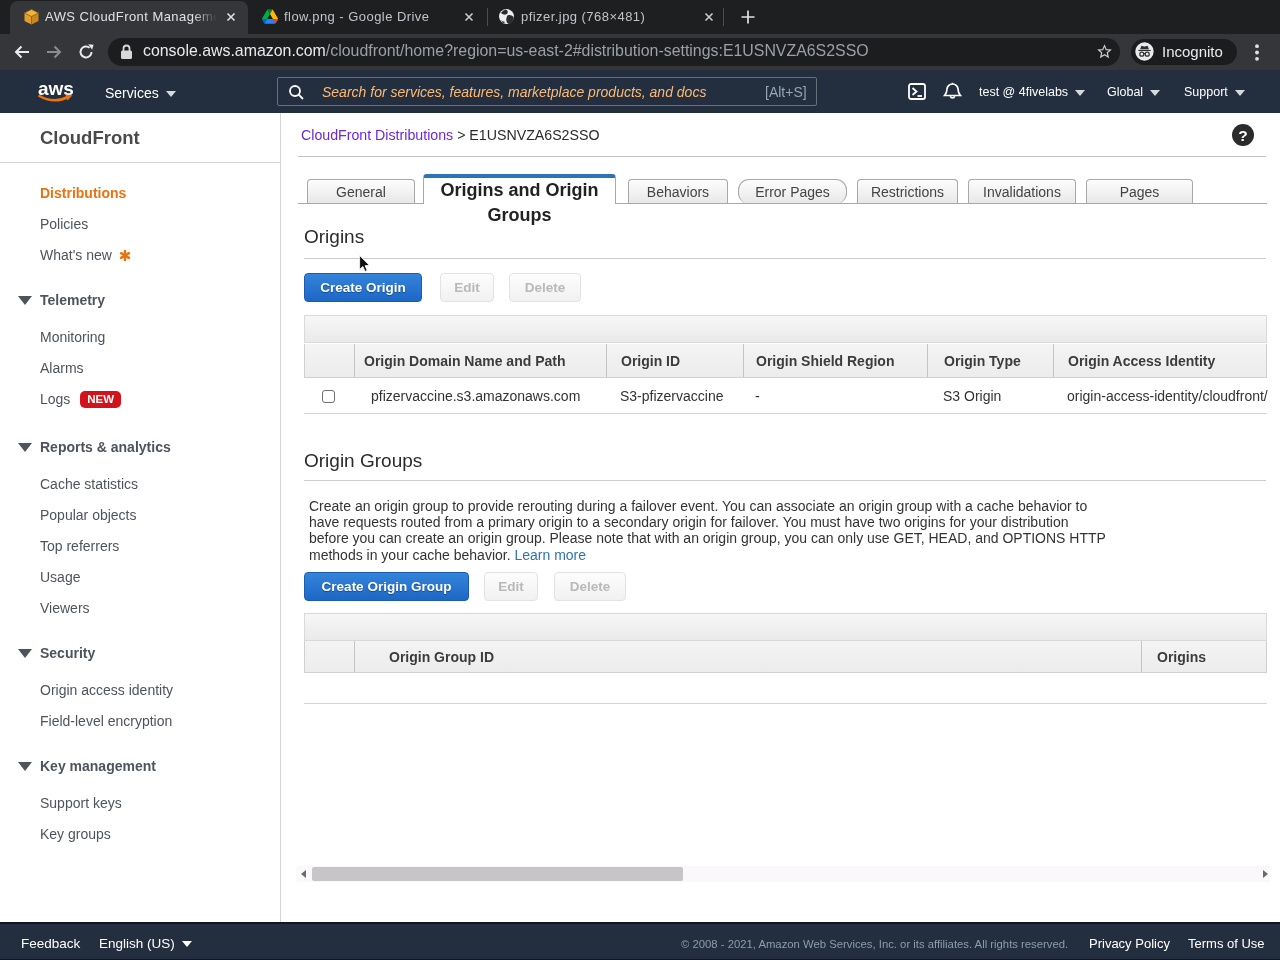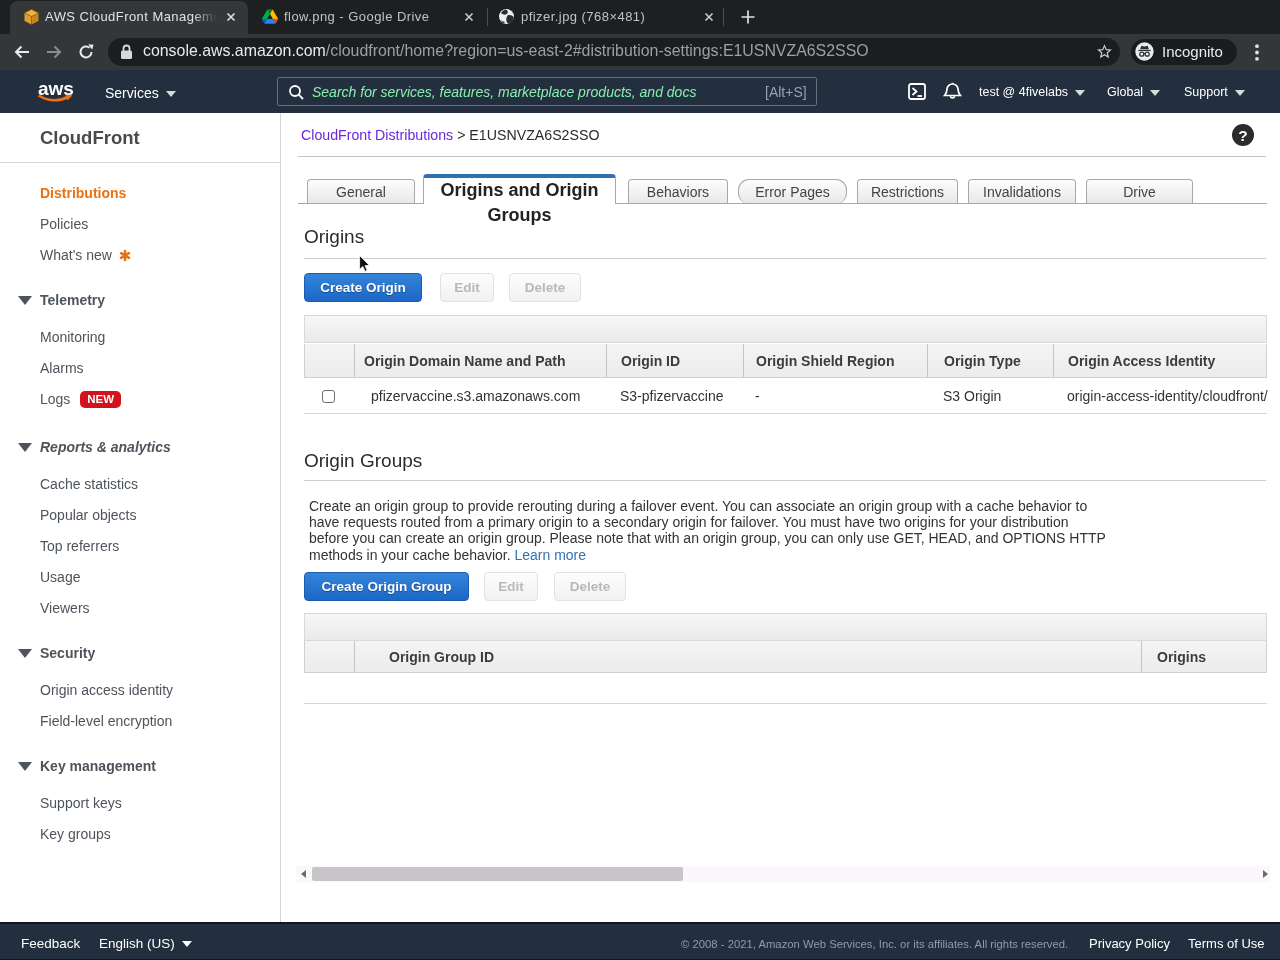--- a/index.html
+++ b/index.html
@@ -136,21 +136,21 @@
   <svg class="abs" style="left:37px;top:24px" width="36" height="10" viewBox="0 0 36 10">
       <path d="M1.5 1.5 Q 17 10.5 32 2.5" stroke="#ec7211" stroke-width="2.6" fill="none"></path>
       <polygon points="28.5,0.5 35.5,1.2 30.5,6.5" fill="#ec7211"></polygon>
     </svg>
   <div class="navtext" style="left:105px;">Services<span class="caret"></span></div>
   <div id="awssearch">
     <svg class="abs" style="left:10px;top:6px" width="17" height="17" viewBox="0 0 17 17">
         <circle cx="7" cy="7" r="5" stroke="#fff" stroke-width="1.8" fill="none"></circle>
         <path d="M10.7 10.7 L15 15" stroke="#fff" stroke-width="1.8"></path>
       </svg>
-    <div class="abs" style="left:34px;top:6px;font-size:14px;font-style:italic;color:#86efac;white-space:nowrap;">Search for services, features, marketplace products, and docs</div>
+    <div class="abs" style="left:44px;top:6px;font-size:14px;font-style:italic;color:#fdba74;white-space:nowrap;">Search for services, features, marketplace products, and docs</div>
     <div class="abs" style="left:487px;top:6px;font-size:14px;color:#95a5b1;">[Alt+S]</div>
   </div>
   <svg class="abs" style="left:908px;top:13px" width="18" height="17" viewBox="0 0 18 17">
       <rect x="1" y="1" width="16" height="15" rx="2" stroke="#fff" stroke-width="1.8" fill="none"></rect>
       <path d="M4.5 5 L8.5 8.5 L4.5 12" stroke="#fff" stroke-width="1.8" fill="none"></path>
       <path d="M9.5 13 H14" stroke="#fff" stroke-width="1.8"></path>
     </svg>
   <svg class="abs" style="left:943px;top:12px" width="19" height="21" viewBox="0 0 19 21">
       <path d="M9.5 2 a5.6 5.6 0 0 1 5.6 5.6 c0 3.6 1.6 5 2.4 5.9 H1.5 c.8-.9 2.4-2.3 2.4-5.9 A5.6 5.6 0 0 1 9.5 2z" stroke="#fff" stroke-width="1.7" fill="none"></path>
       <path d="M7.3 14.2 a2.3 2.3 0 0 0 4.4 0" stroke="#fff" stroke-width="1.6" fill="none"></path>
@@ -174,21 +174,21 @@
           <rect x="5.5" y="0.2" width="3" height="13.6" rx="1.5" transform="rotate(120 7 7)"></rect>
         </g>
       </svg>
   </div>
   <div class="tri" style="top:186px;"></div>
   <div class="side-head" style="top:182px;">Telemetry</div>
   <div class="side-item" style="top:219px;text-align:right;">Monitoring</div>
   <div class="side-item" style="top:250px;">Alarms</div>
   <div class="side-item" style="top:281px;">Logs <span style="display:inline-block;margin-left:6px;background:#d3131c;color:#fff;font-size:11.5px;font-weight:bold;border-radius:5px;padding:2.5px 7px 2.5px;position:relative;top:-1px;">NEW</span></div>
   <div class="tri" style="top:333px;"></div>
-  <div class="side-head" style="top:329px;font-style:italic;">Reports &amp; analytics</div>
+  <div class="side-head" style="top:329px;">Reports &amp; analytics</div>
   <div class="side-item" style="top:366px;">Cache statistics</div>
   <div class="side-item" style="top:397px;">Popular objects</div>
   <div class="side-item" style="top:428px;">Top referrers</div>
   <div class="side-item" style="top:459px;">Usage</div>
   <div class="side-item" style="top:490px;">Viewers</div>
   <div class="tri" style="top:539px;"></div>
   <div class="side-head" style="top:535px;">Security</div>
   <div class="side-item" style="top:572px;">Origin access identity</div>
   <div class="side-item" style="top:603px;">Field-level encryption</div>
   <div class="tri" style="top:652px;"></div>
@@ -205,21 +205,21 @@
       <circle cx="11" cy="11" r="11" fill="#2b2b2b"></circle>
       <text x="11" y="16.5" font-size="15.5" font-weight="bold" fill="#fff" text-anchor="middle" font-family="Liberation Sans">?</text>
     </svg>
 
   <div class="ctab" style="left:26px;width:108px;">General</div>
   <div id="ctab-active" style="left:142px;width:193px;">Origins and Origin Groups</div>
   <div class="ctab" style="left:347px;width:100px;">Behaviors</div>
   <div class="ctab" style="left:457px;width:109px;border-radius:11px;">Error Pages</div>
   <div class="ctab" style="left:576px;width:101px;">Restrictions</div>
   <div class="ctab" style="left:687px;width:108px;">Invalidations</div>
-  <div class="ctab" style="left:805px;width:107px;">Drive</div>
+  <div class="ctab" style="left:805px;width:107px;">Pages</div>
   <div id="tabline"></div>
 
   <div class="abs" style="left:23px;top:116px;font-size:19px;color:#2b2b2b;">Origins</div>
   <div class="abs" style="left:23px;top:148px;width:962px;height:1px;background:#ccc;"></div>
   <svg class="abs" style="left:78px;top:145px;z-index:5" width="12" height="18" viewBox="0 0 12 18">
       <path d="M0.6 0.5 L0.6 14.4 L3.9 11.5 L6 16.4 L8.2 15.4 L6.1 10.7 L10.3 10.3 Z" fill="#111" stroke="#fff" stroke-width="0.8"></path>
     </svg>
   <div class="btn-primary" style="left:23px;top:163px;width:118px;">Create Origin</div>
   <div class="btn-dis" style="left:159px;top:163px;width:54px;">Edit</div>
   <div class="btn-dis" style="left:228px;top:163px;width:72px;">Delete</div>

